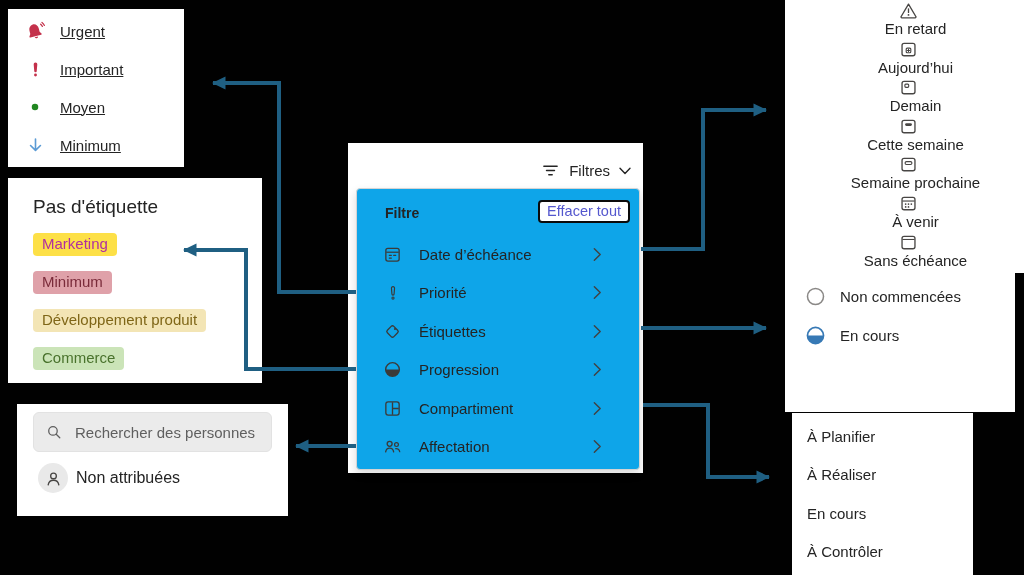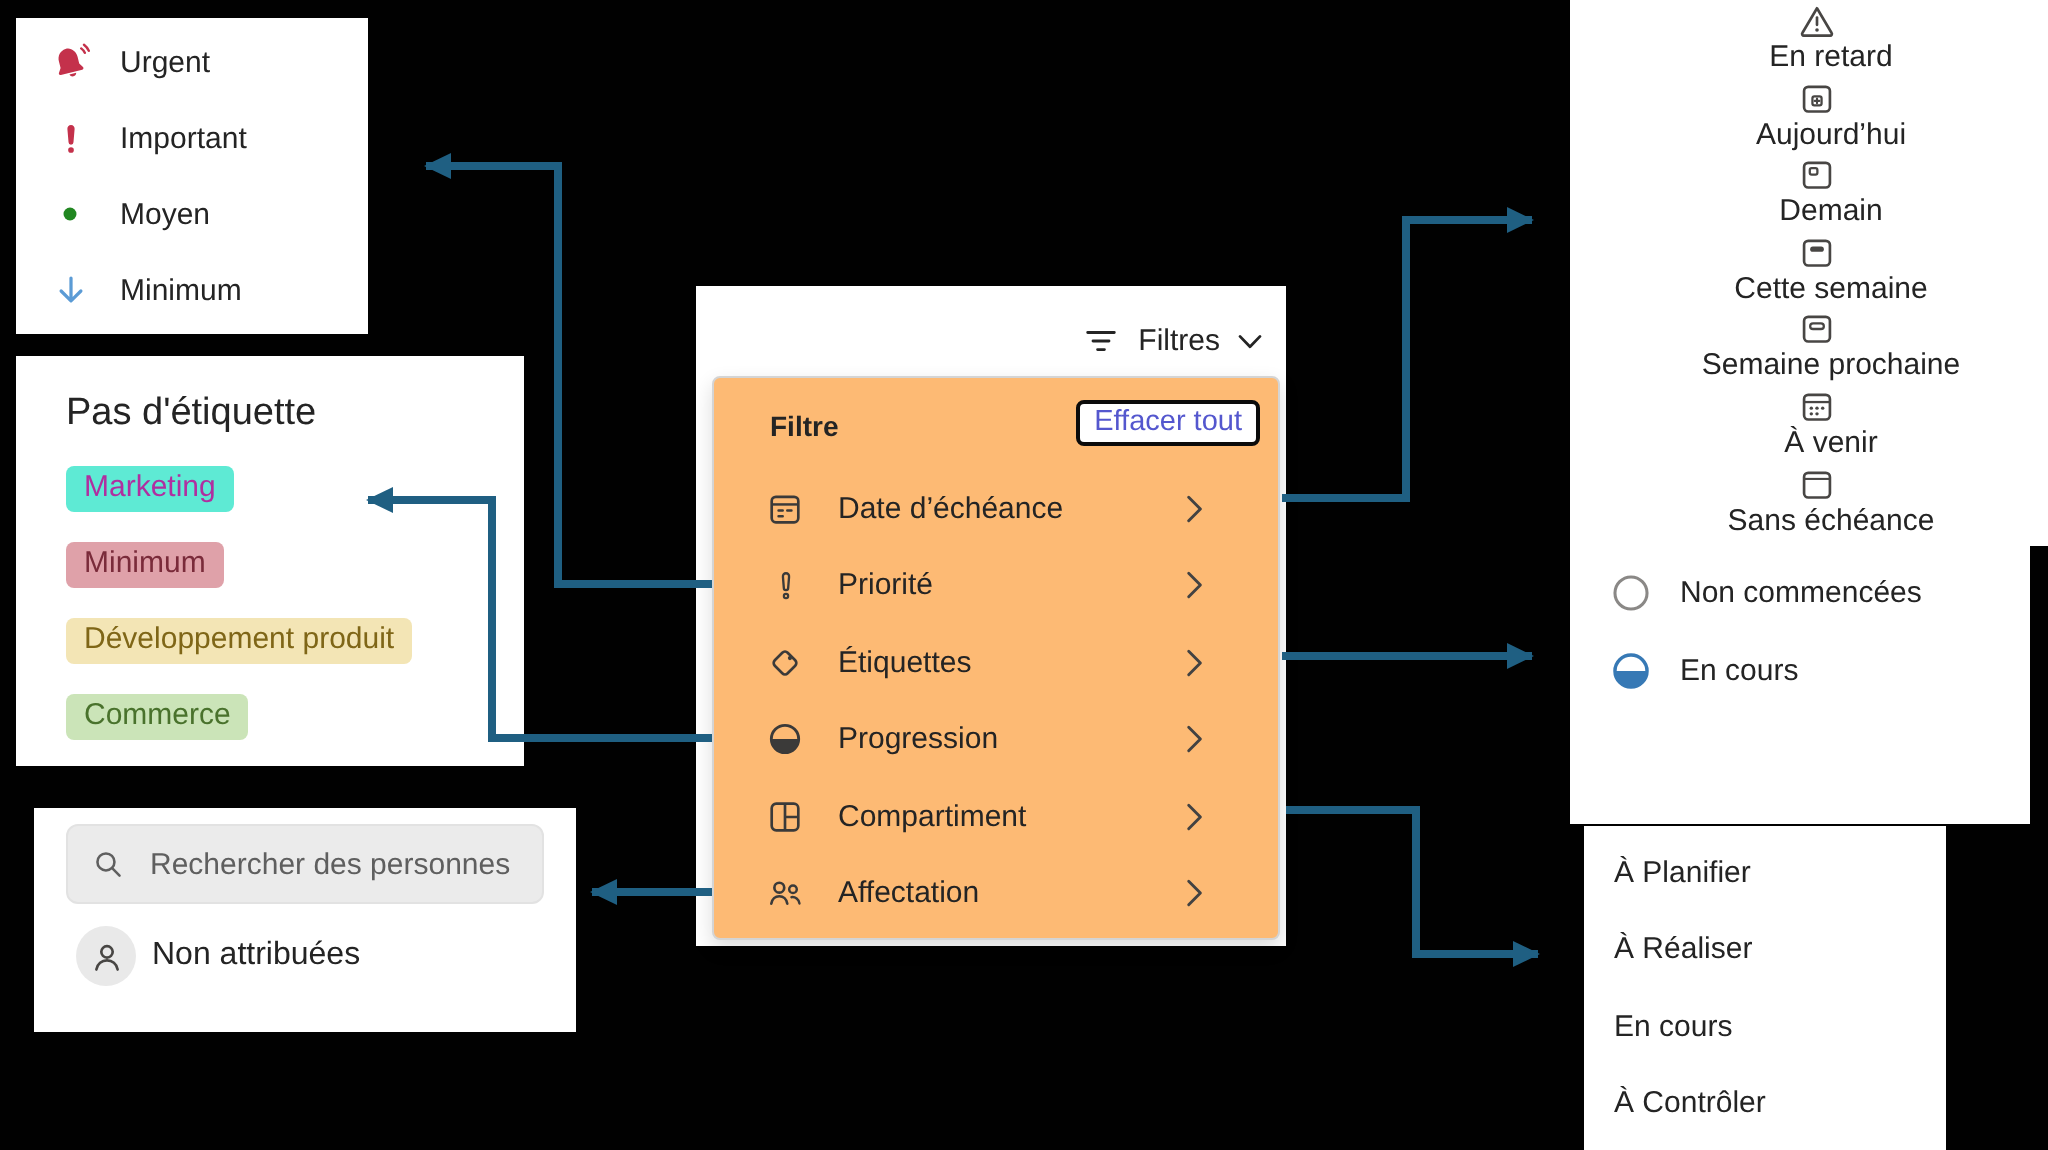--- a/index.html
+++ b/index.html
@@ -9,21 +9,21 @@
     font-family:"Liberation Sans", sans-serif;
     color:#242424;
     -webkit-font-smoothing:antialiased;
   }
   .panel{position:absolute;background:#ffffff;}
   .row{display:flex;align-items:center;font-size:15px;color:#242424;}
   .icon{display:flex;align-items:center;justify-content:center;flex:none;}
 
   
   #priority-panel{left:8px;top:9px;width:176px;height:158px;}
-  #priority-panel .row{height:38px;padding-left:17px;}
+  #priority-panel .row{height:38px;padding-left:17px;text-decoration:underline;}
   #priority-panel .row:first-child{margin-top:3px;}
   #priority-panel .icon{width:20px;margin-right:15px;}
 
   
   #labels-panel{left:8px;top:178px;width:254px;height:205px;}
   #labels-panel .no-label{padding:18px 12px 0 25px;font-size:19px;}
   .tag-badge{display:inline-block;margin:15px 0 0 25px;padding:2px 9px 3px 9px;
     border-radius:4px;font-size:15px;line-height:18px;}
   .tag-line{line-height:0;}
 
@@ -33,21 +33,21 @@
     border-radius:6px;display:flex;align-items:center;padding:0 12px;gap:12px;}
   .search-box .placeholder{color:#5f5f5f;font-size:15px;}
   .unassigned-row{margin:11px 0 0 21px;display:flex;align-items:center;gap:8px;}
   .avatar{width:30px;height:30px;border-radius:50%;background:#e9e9e9;
     display:flex;align-items:center;justify-content:center;}
 
   
   #central-backdrop{left:348px;top:143px;width:295px;height:330px;}
   #filters-button{position:absolute;right:12px;top:18px;display:flex;align-items:center;
     gap:9px;font-size:15px;color:#242424;cursor:pointer;}
-  #filter-panel{left:356px;top:188px;width:284px;height:282px;background:#fdba74;
+  #filter-panel{left:356px;top:188px;width:284px;height:282px;background:#0ea5e9;
     border:1px solid #d4d4d4;border-radius:4px;box-shadow:0 4px 10px rgba(0,0,0,.14);
     box-sizing:border-box;}
   #filter-panel .hdr{position:relative;height:46px;}
   #filter-panel .hdr .title{position:absolute;left:28px;top:16px;font-size:14px;font-weight:700;}
   .clear-btn{position:absolute;right:9px;top:11px;border:2px solid #0b0b0b;border-radius:4px;
     background:#fff;padding:1px 7px 2px 7px;font-size:14.5px;color:#5457CE;cursor:pointer;
     font-family:"Liberation Sans", sans-serif;}
   .f-row{height:38.5px;display:flex;align-items:center;padding:0 15px 0 26px;cursor:pointer;}
   .f-row .icon{width:19px;margin-right:17px;}
   .f-row .lbl{flex:1;font-size:15px;}
@@ -105,21 +105,21 @@
       <svg viewBox="0 0 20 20" width="19" height="19">
         <path d="M10 3.2v11.6M4.8 10l5.2 5.2L15.2 10" stroke="#5B9BD5" stroke-width="1.7" fill="none" stroke-linecap="round" stroke-linejoin="round"></path>
       </svg>
     </span>
     <span>Minimum</span>
   </div>
 </div>
 
 <div class="panel" id="labels-panel">
   <div class="no-label">Pas d'étiquette</div>
-  <div class="tag-line"><span class="tag-badge" style="background: #5eead4; color: rgb(176, 47, 160);">Marketing</span></div>
+  <div class="tag-line"><span class="tag-badge" style="background: #fde047; color: rgb(176, 47, 160);">Marketing</span></div>
   <div class="tag-line"><span class="tag-badge" style="background: rgb(223, 161, 169); color: rgb(122, 43, 58);">Minimum</span></div>
   <div class="tag-line"><span class="tag-badge" style="background: rgb(243, 229, 181); color: rgb(127, 102, 23);">Développement produit</span></div>
   <div class="tag-line"><span class="tag-badge" style="background: rgb(203, 228, 184); color: rgb(73, 114, 44);">Commerce</span></div>
 </div>
 
 <div class="panel" id="people-panel">
   <div class="search-box">
     <span class="icon">
       <svg viewBox="0 0 20 20" width="17" height="17">
         <circle cx="8.2" cy="8.2" r="5" stroke="#5f5f5f" stroke-width="1.5" fill="none"></circle>

